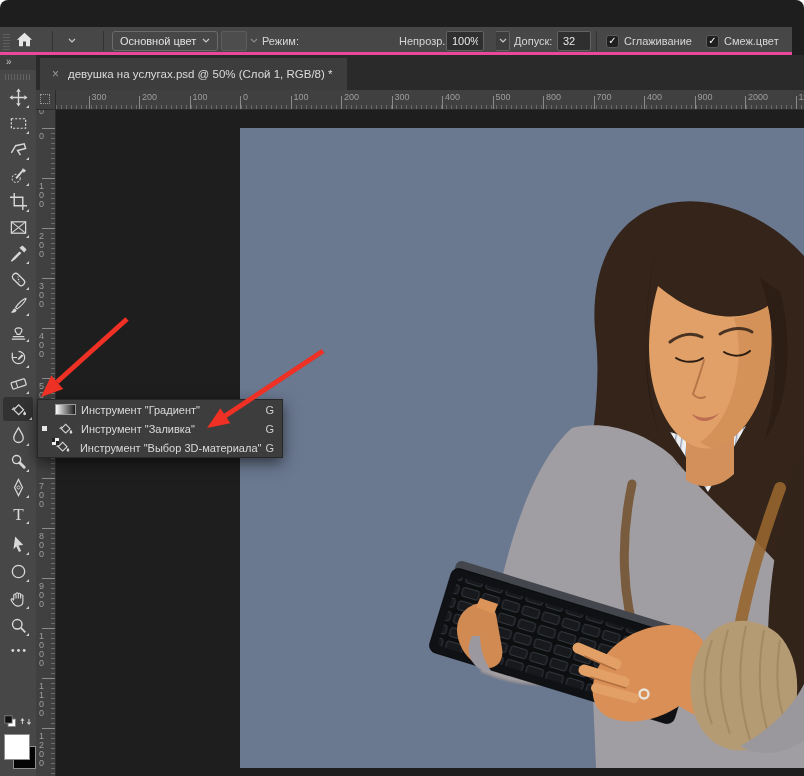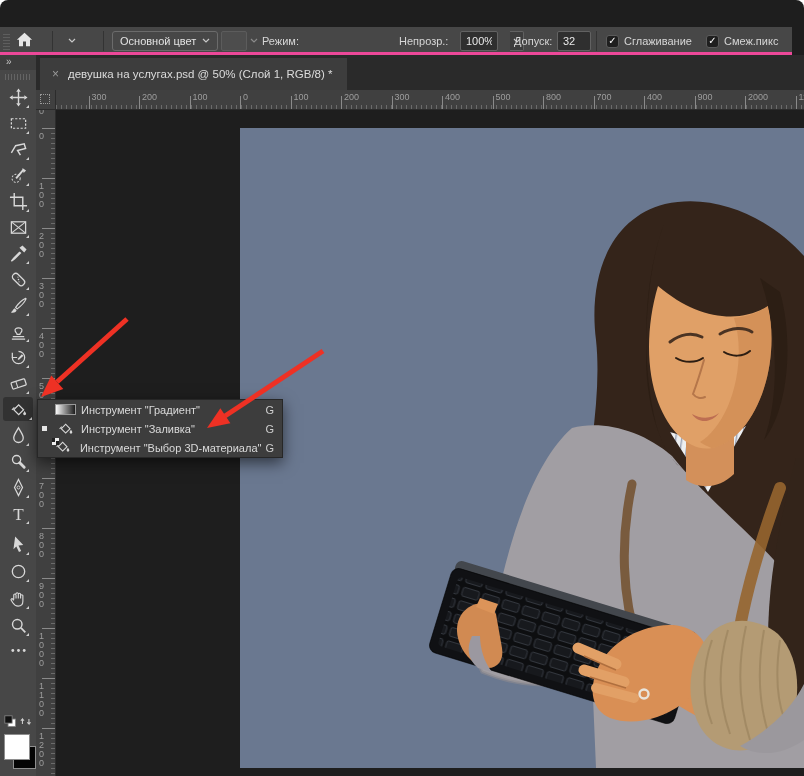--- a/index.html
+++ b/index.html
@@ -114,21 +114,21 @@
       <svg class="chev" viewBox="0 0 8 6">
           <path d="M1 1l3 3 3-3" stroke="#8a8a8a" fill="none" stroke-width="1.2"></path>
         </svg>
     </div>
     <div class="ob" style="left:262px">
         <span class="ob-label">Режим:</span>
       </div>
     <div class="ob" style="left:399px">
         <span class="ob-label">Непрозр.:</span>
       </div>
-    <div class="ob" style="left:460px; gap:12px">
+    <div class="ob" style="left:446px; gap:12px">
       <input class="psinput" style="width: 38px;" value="100%">
       <span style="display:flex;align-items:center;justify-content:center;width:14px;height:20px;border:1px solid #626262;border-left:none;border-radius:0 2px 2px 0;background:#3d3d3d">
         <svg class="chev" viewBox="0 0 8 6">
             <path d="M1 1l3 3 3-3" stroke="#c8c8c8" fill="none" stroke-width="1.2"></path>
           </svg>
         </span>
     </div>
     <div class="ob" style="left:514px">
         <span class="ob-label">Допуск:</span>
       </div>
@@ -136,21 +136,21 @@
       <input class="psinput" style="width: 34px;" value="32">
     </div>
     <span class="sep" style="left:596px"></span>
     <div class="ob" style="left:606px; gap:14px; right:0; overflow:hidden" id="cb-group">
         <span class="cbrow">
           <span class="cbbox on">✓</span>
           <span class="ob-label">Сглаживание</span>
         </span>
         <span class="cbrow">
           <span class="cbbox on">✓</span>
-          <span class="ob-label">Смеж.пикс</span>
+          <span class="ob-label">Смеж.цвет</span>
         </span>
         <span class="cbrow">
           <span class="cbbox off">✓</span>
         </span>
       </div>
   </div>
 
   <div id="tabbar">
     <div id="doc-tab">
       <span id="tab-close">×</span>

